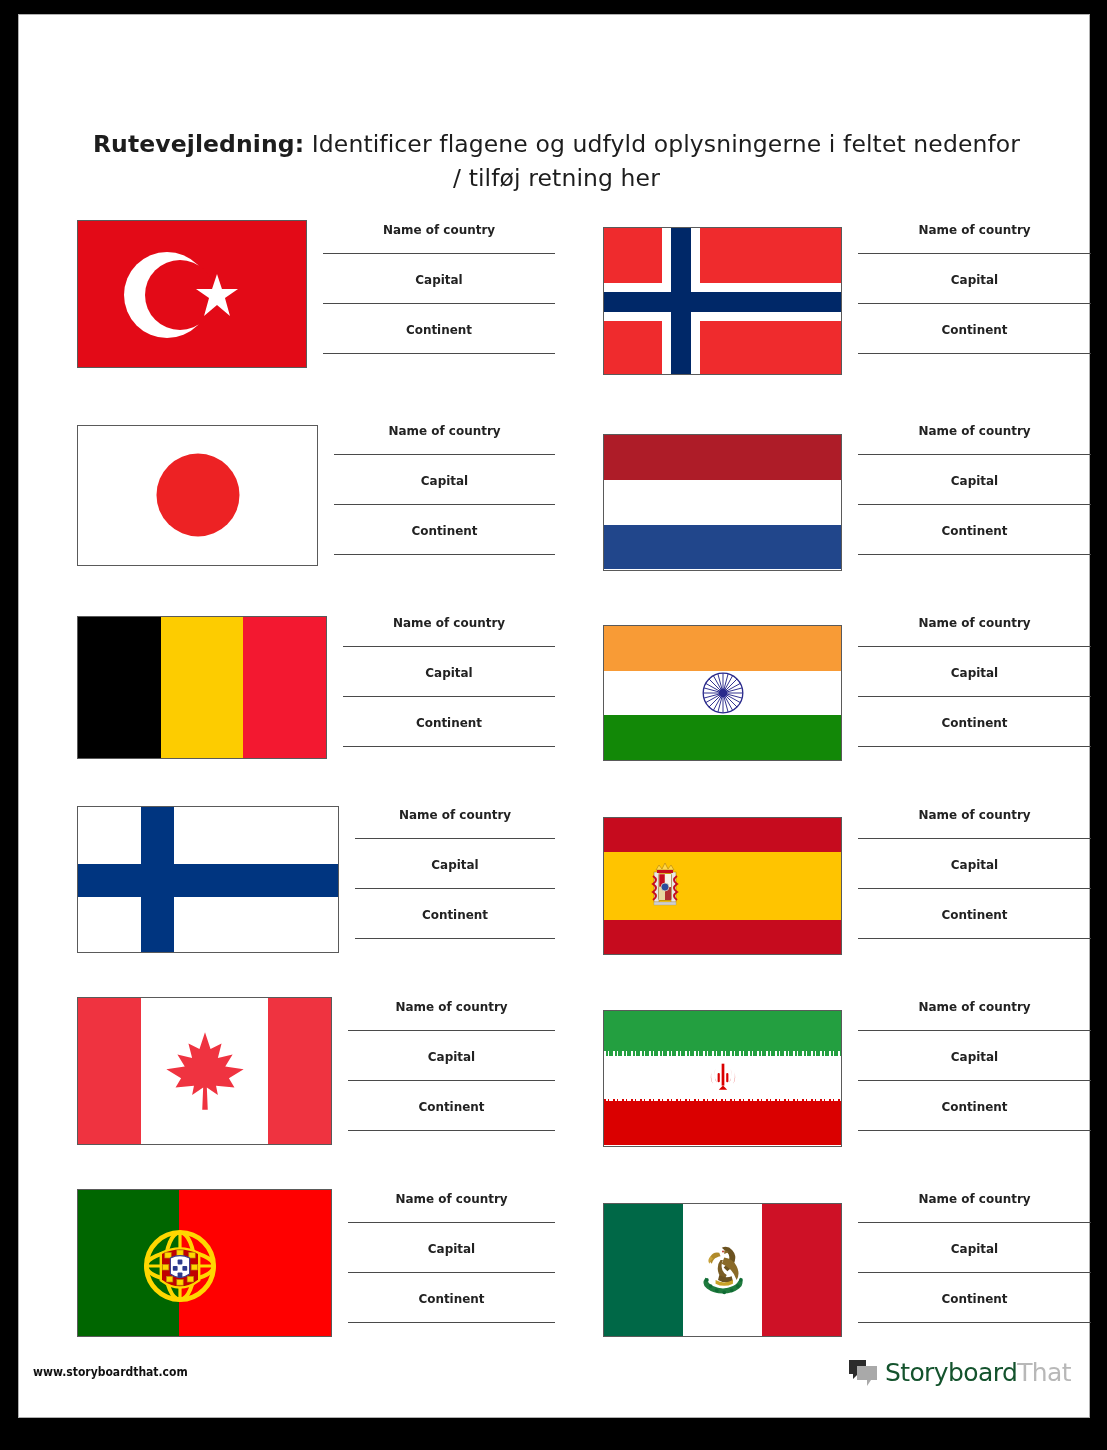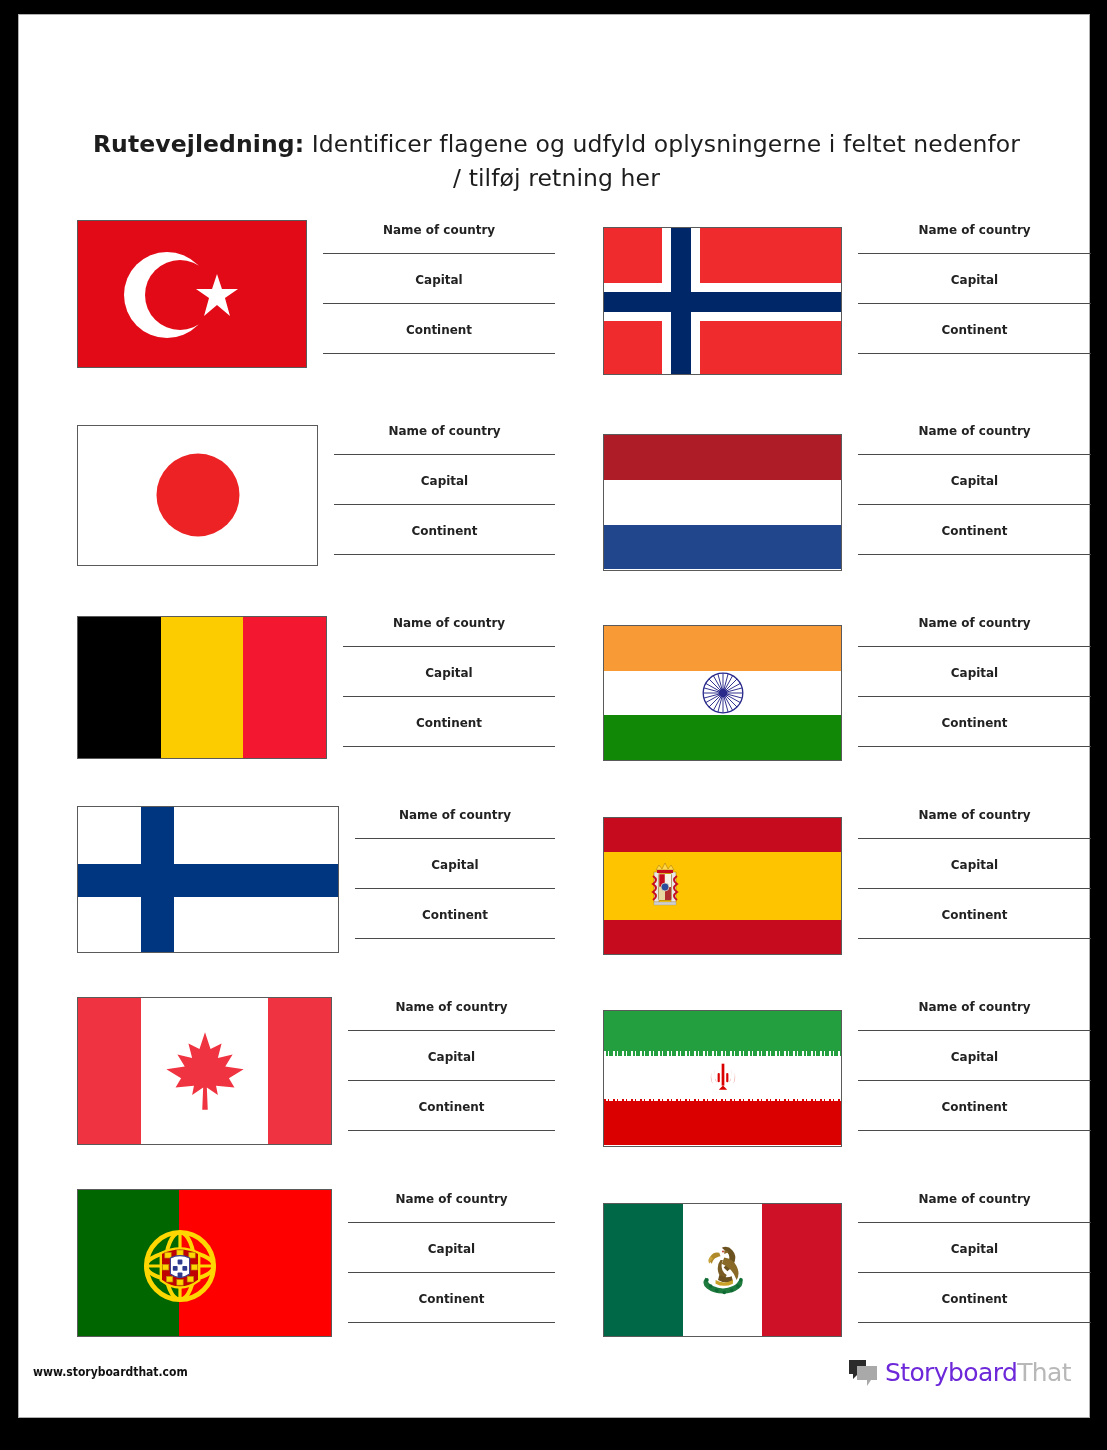--- a/index.html
+++ b/index.html
@@ -106,21 +106,21 @@
   }
   .logo {
     position: absolute; right: 18px; bottom: 30px;
     display: flex; align-items: center; gap: 7px;
   }
   .logo-text {
     font-family: "DejaVu Sans", sans-serif;
     font-size: 25px;
     letter-spacing: -0.6px;
   }
-  .logo-text .sb { color: #6d28d9; }
+  .logo-text .sb { color: #14532d; }
   .logo-text .tt { color: #b8b8b8; }
 
   
   .stripe { position: absolute; left: 0; width: 100%; }
   .vstripe { position: absolute; top: 0; height: 100%; }
 
   
   .tr-bg { position:absolute; inset:0; background:#e30a17; }
   .tr-crescent-outer {
     position: absolute; border-radius: 50%; background: #fff;

